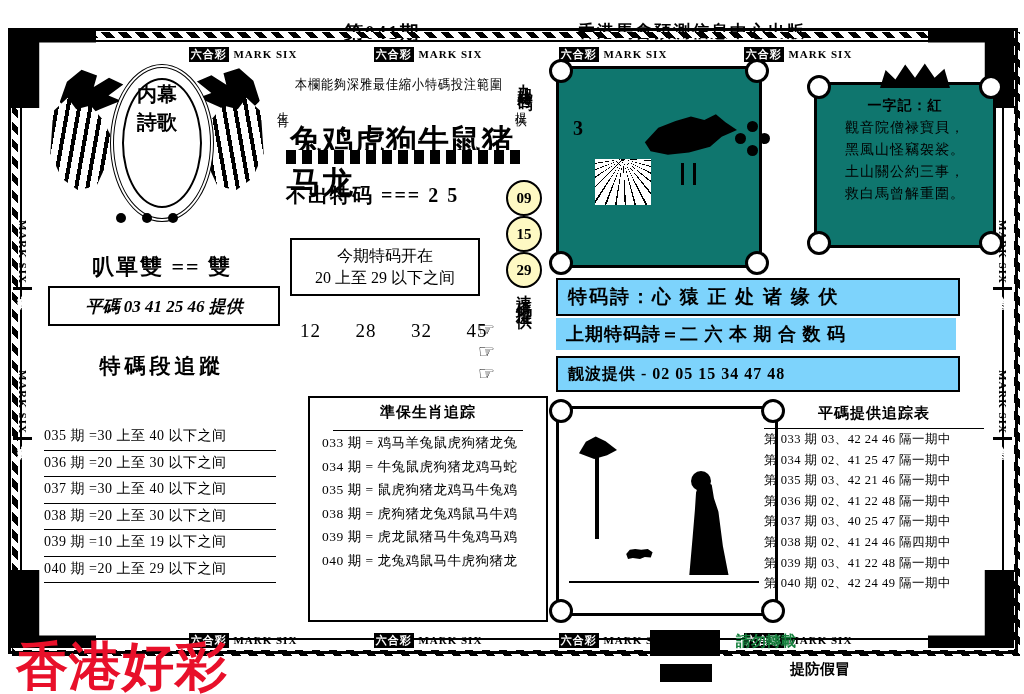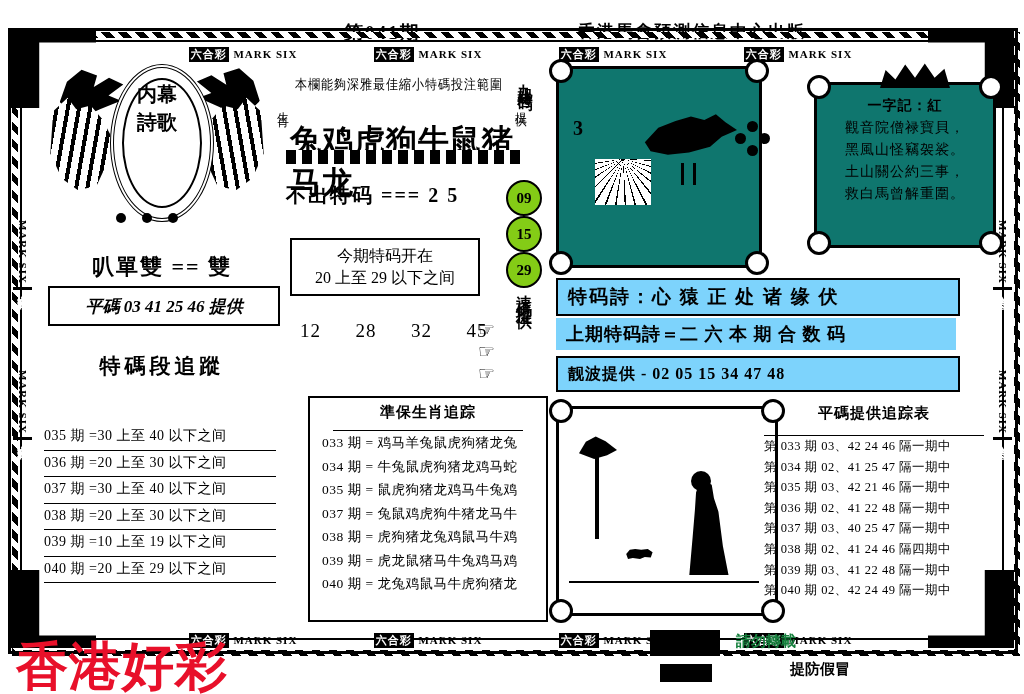--- a/index.html
+++ b/index.html
@@ -74,21 +74,21 @@
 
   
   .track-box{position:absolute;left:308px;top:396px;width:236px;height:222px;border:2px solid #000;background:#fff;}
   .track-title{text-align:center;font-size:15px;font-weight:bold;letter-spacing:1px;margin-top:5px;
      border-bottom:1px solid #000;padding-bottom:8px;width:190px;margin-left:auto;margin-right:auto;}
   .track-row{font-size:13.5px;line-height:23.5px;padding-left:12px;letter-spacing:.5px;}
 
   
   .sis-title{position:absolute;left:510px;top:72px;width:24px;font-size:15px;writing-mode:vertical-rl;letter-spacing:3px;font-weight:bold;}
   .ball{position:absolute;width:32px;height:32px;border:2px solid #000;border-radius:50%;
-     display:flex;align-items:center;justify-content:center;font-size:15px;font-weight:bold;background:#84cc16;}
+     display:flex;align-items:center;justify-content:center;font-size:15px;font-weight:bold;background:#fef9c3;}
   .sulu{position:absolute;left:508px;top:282px;width:26px;font-size:16px;writing-mode:vertical-rl;letter-spacing:6px;font-weight:bold;}
 
   
   .artframe{position:absolute;border:3px solid #000;background:#0f766e;}
   .artframe .knob{position:absolute;width:18px;height:18px;border:3px solid #000;border-radius:50%;background:#fff;}
   .artframe .knob.a{left:-10px;top:-10px;} .artframe .knob.b{right:-10px;top:-10px;}
   .artframe .knob.c{left:-10px;bottom:-10px;} .artframe .knob.d{right:-10px;bottom:-10px;}
 
   
   .rooster{position:absolute;left:30px;top:34px;width:190px;height:110px;}
@@ -122,21 +122,21 @@
   .ladyhead{position:absolute;left:132px;top:62px;width:20px;height:20px;border-radius:50%;background:#000;}
   .tree{position:absolute;left:36px;top:34px;width:4px;height:96px;background:#000;}
   .treetop{position:absolute;left:20px;top:26px;width:38px;height:26px;background:#000;
      clip-path:polygon(0 70%,18% 26%,44% 6%,70% 24%,100% 58%,74% 78%,40% 92%);}
   .dog{position:absolute;left:66px;top:136px;width:30px;height:18px;background:#000;
      clip-path:polygon(4% 50%,16% 26%,34% 22%,54% 26%,76% 22%,92% 40%,86% 70%,66% 66%,50% 78%,26% 72%,10% 78%);}
   .ground{position:absolute;left:10px;bottom:30px;width:190px;height:2px;background:#000;}
 
   
   .ptable{position:absolute;right:40px;top:404px;width:220px;}
-  .ptable .ttl{text-align:center;font-size:15px;font-weight:bold;letter-spacing:1px;border-bottom:1px solid #000;padding-bottom:12px;}
+  .ptable .ttl{text-align:center;font-size:15px;font-weight:bold;letter-spacing:1px;border-bottom:1px solid #000;padding-bottom:5px;}
   .ptable .prow{font-size:12.5px;line-height:20.6px;letter-spacing:.5px;white-space:nowrap;}
 
   
   .issue{position:absolute;left:344px;top:20px;font-size:19px;font-weight:bold;letter-spacing:2px;}
   .pubhead{position:absolute;left:578px;top:20px;font-size:17px;font-weight:bold;letter-spacing:2px;}
 
   
   .wm{position:absolute;left:10px;bottom:0px;width:1004px;height:70px;}
   .wm .red{position:absolute;left:6px;top:8px;font-size:52px;font-weight:bold;color:#e8102a;
       font-family:"Liberation Serif",serif;letter-spacing:1px;}
@@ -226,21 +226,20 @@
     <div class="hand">☞</div>
     <div class="hand">☞</div>
     <div class="hand">☞</div>
   </div>
 
   <div class="track-box cn">
     <div class="track-title">準保生肖追踪</div>
     <div class="track-row">033 期 = 鸡马羊兔鼠虎狗猪龙兔</div>
     <div class="track-row">034 期 = 牛兔鼠虎狗猪龙鸡马蛇</div>
     <div class="track-row">035 期 = 鼠虎狗猪龙鸡马牛兔鸡</div>
-    <div class="track-row">037 期 = 兔鼠鸡虎狗牛猪龙马牛</div>
     <div class="track-row">038 期 = 虎狗猪龙兔鸡鼠马牛鸡</div>
     <div class="track-row">039 期 = 虎龙鼠猪马牛兔鸡马鸡</div>
     <div class="track-row">040 期 = 龙兔鸡鼠马牛虎狗猪龙</div>
   </div>
 
   <div class="sis-title cn">九姐妹号码</div>
   <div class="ball cn" style="left:506px;top:180px;">09</div>
   <div class="ball cn" style="left:506px;top:216px;">15</div>
   <div class="ball cn" style="left:506px;top:252px;">29</div>
   <div class="sulu cn">速碼提供</div>

